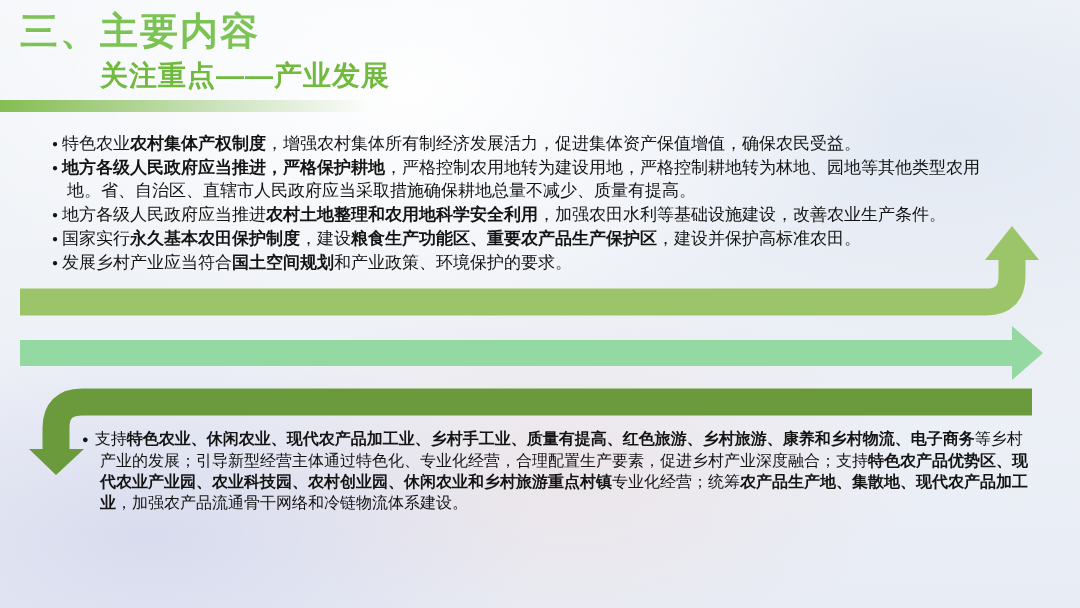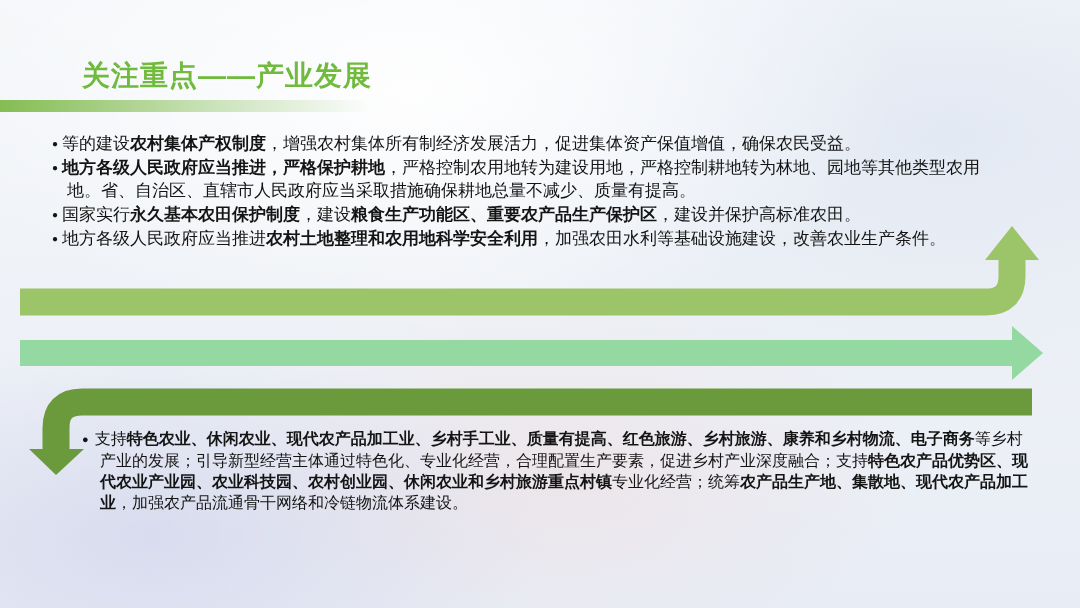--- a/index.html
+++ b/index.html
@@ -14,21 +14,21 @@
       linear-gradient(180deg,#f5f7fa 0%,#eff2f7 45%,#e8ecf5 100%);
   }
   .title{
     position:absolute;left:20px;top:6px;
     font-size:38px;font-weight:bold;letter-spacing:2px;
     color:var(--title_green,#7cc355);
     text-shadow:0 2px 2px rgba(255,255,255,.7);
     white-space:nowrap;
   }
   .subtitle{
-    position:absolute;left:82px;top:57px;
+    position:absolute;left:100px;top:57px;
     font-size:28px;font-weight:bold;letter-spacing:1px;
     color:var(--subtitle_green,#70ba3e);
     text-shadow:0 2px 2px rgba(255,255,255,.7);
     white-space:nowrap;
   }
   .divider{
     position:absolute;left:0;top:100px;width:372px;height:12px;
     background:linear-gradient(90deg,var(--divider_green,#84bd52) 0%,rgba(170,210,140,.55) 60%,rgba(200,225,180,0) 100%);
   }
   .bullets{
@@ -49,28 +49,30 @@
     font-size:16px;line-height:21px;color:var(--text_dark,#141414);
     padding-left:18px;text-indent:-18px;
   }
   .bottom-block .dot{font-size:11px;vertical-align:1px;margin-right:6px;}
 </style>
 </head>
 <body>
 
 <div class="slide">
 
+  <div class="title">三、主要内容</div>
   <div class="subtitle">关注重点——产业发展</div>
   <div class="divider"></div>
 
   <div class="bullets">
-      <div class="bullet"><span class="dot">●</span><span>等的建设</span><span class="b">农村集体产权制度</span><span>，增强农村集体所有制经济发展活力，促进集体资产保值增值，确保农民受益。</span></div>
+      <div class="bullet"><span class="dot">●</span><span>特色农业</span><span class="b">农村集体产权制度</span><span>，增强农村集体所有制经济发展活力，促进集体资产保值增值，确保农民受益。</span></div>
       <div class="bullet"><span class="dot">●</span><span class="b">地方各级人民政府应当推进，严格保护耕地</span><span>，严格控制农用地转为建设用地，严格控制耕地转为林地、园地等其他类型农用地。省、自治区、直辖市人民政府应当采取措施确保耕地总量不减少、质量有提高。</span></div>
+      <div class="bullet"><span class="dot">●</span><span>地方各级人民政府应当推进</span><span class="b">农村土地整理和农用地科学安全利用</span><span>，加强农田水利等基础设施建设，改善农业生产条件。</span></div>
       <div class="bullet"><span class="dot">●</span><span>国家实行</span><span class="b">永久基本农田保护制度</span><span>，建设</span><span class="b">粮食生产功能区、重要农产品生产保护区</span><span>，建设并保护高标准农田。</span></div>
-      <div class="bullet"><span class="dot">●</span><span>地方各级人民政府应当推进</span><span class="b">农村土地整理和农用地科学安全利用</span><span>，加强农田水利等基础设施建设，改善农业生产条件。</span></div>
+      <div class="bullet"><span class="dot">●</span><span>发展乡村产业应当符合</span><span class="b">国土空间规划</span><span>和产业政策、环境保护的要求。</span></div>
     </div>
 
   <svg class="arrows" viewBox="0 0 1080 608">
     <g>
       <path class="stroke-up" d="M20,302 L986,302 Q1012,302 1012,276 L1012,260"></path>
       <polygon class="fill-up" points="985,260 1039,260 1012,226"></polygon>
     </g>
     <g>
       <path class="fill-mid" d="M20,340 L1012,340 L1012,326 L1043,353 L1012,380 L1012,366 L20,366 Z"></path>
     </g>

